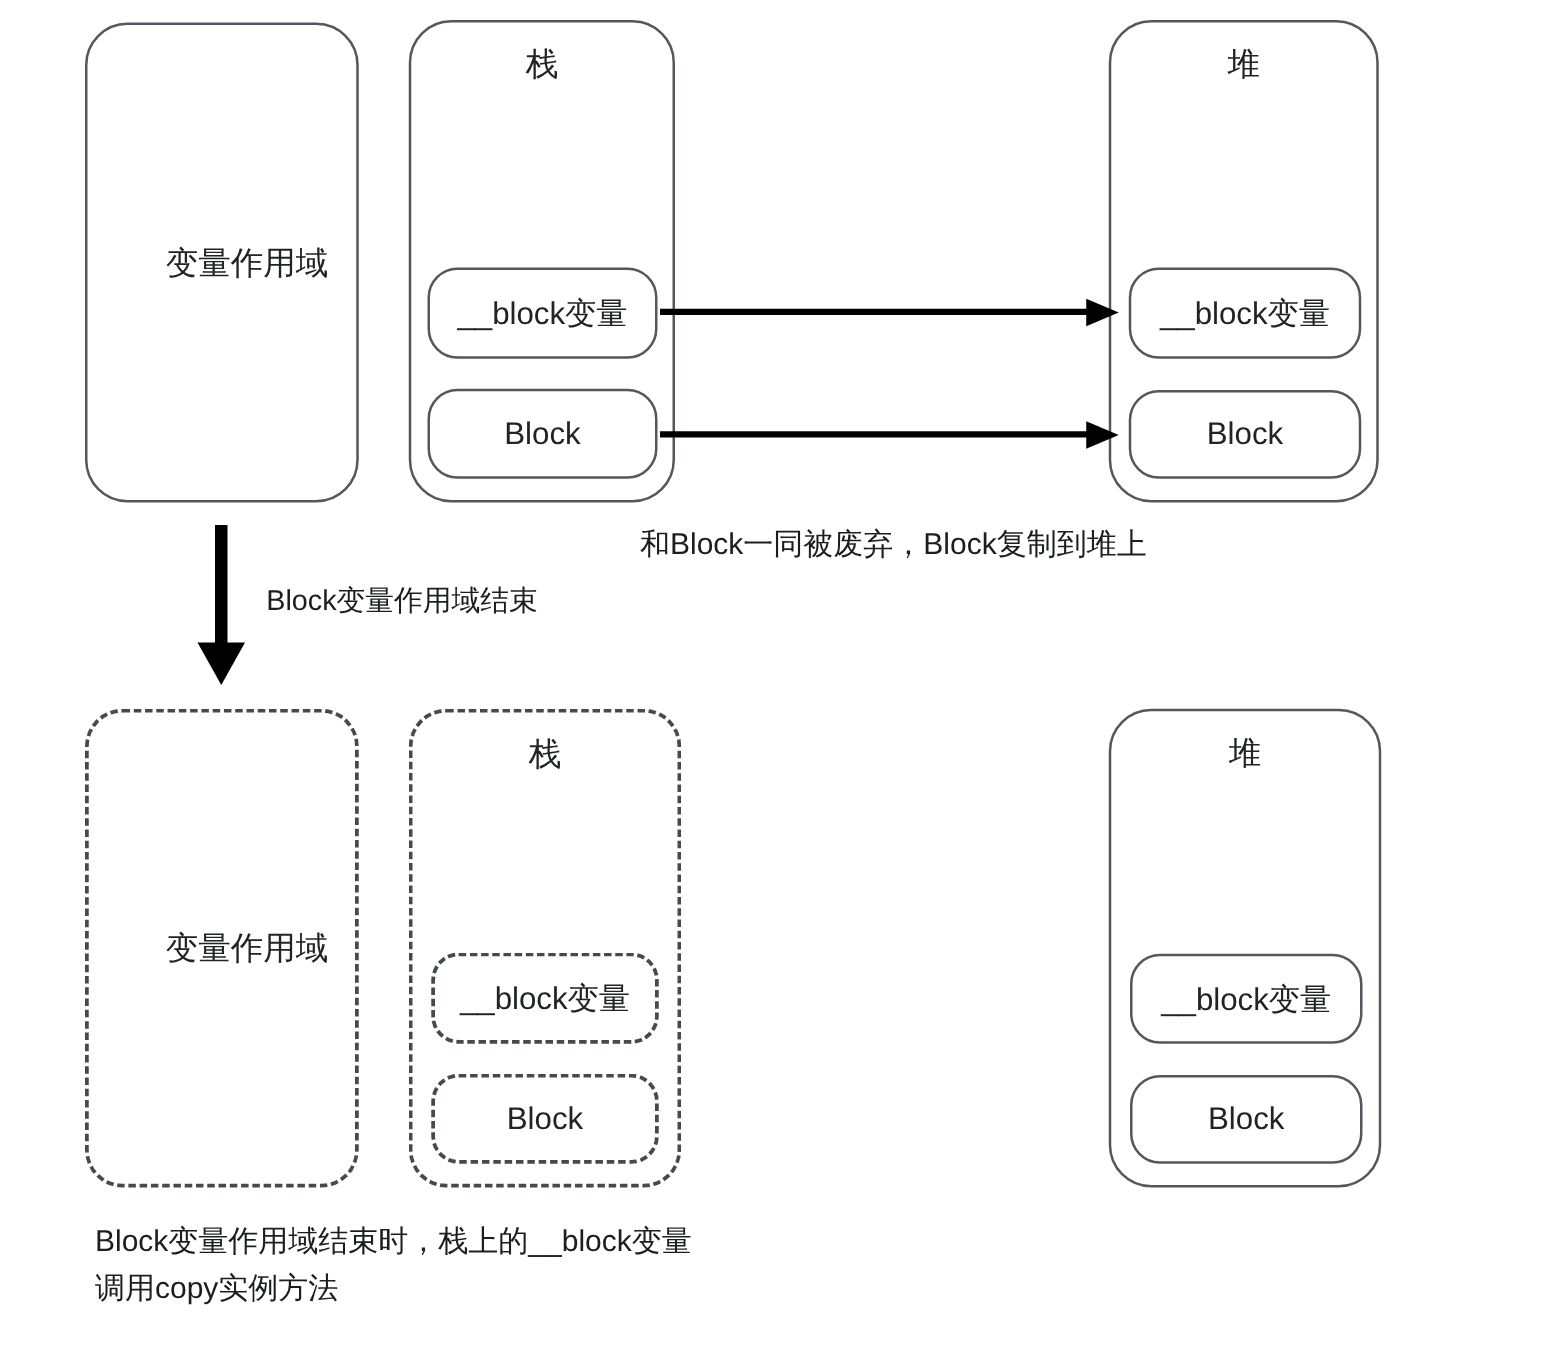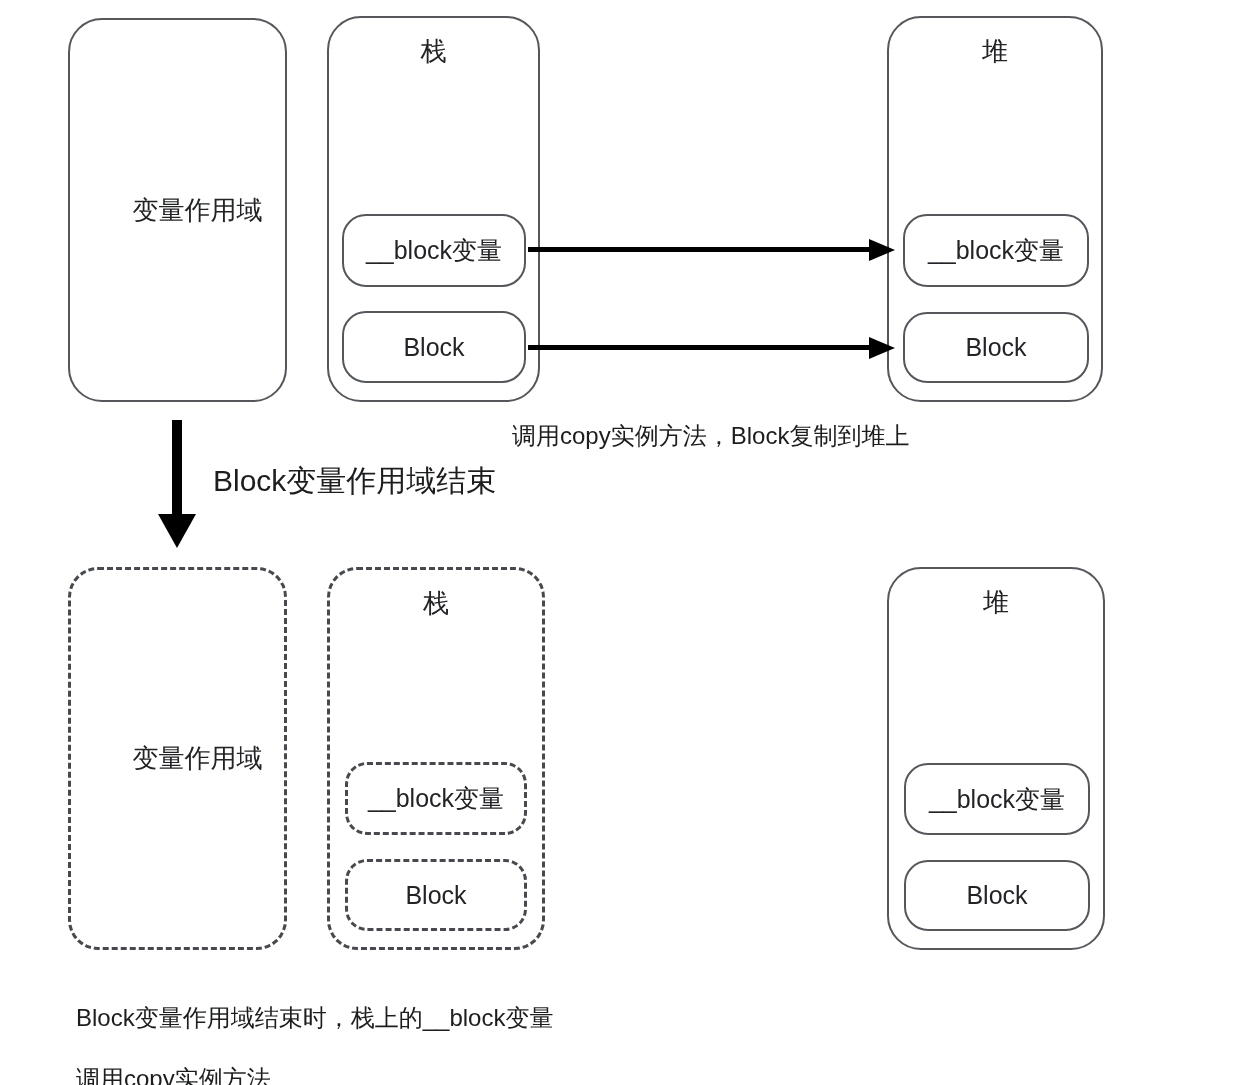--- a/index.html
+++ b/index.html
@@ -84,21 +84,21 @@
   }
 
   
   .caption {
     position: absolute;
     font-size: 24px;
     color: #1c1d1f;
     white-space: nowrap;
     line-height: 37px;
   }
-  .caption span { display: block; margin-top: 24px; }
+  .caption span { display: block; }
 </style>
 </head>
 <body>
 
 <div class="canvas">
 
   <div class="obox" style="left:68px; top:18px; width:219px; height:384px;">
     <div class="center-label">变量作用域</div>
   </div>
 
@@ -124,27 +124,27 @@
 
   <div>
     <div class="h-shaft" style="left:528px; top:247px; width:342px;"></div>
     <div class="h-head" style="left:869px; top:239px;"></div>
   </div>
   <div>
     <div class="h-shaft" style="left:528px; top:345px; width:342px;"></div>
     <div class="h-head" style="left:869px; top:337px;"></div>
   </div>
 
-  <div class="caption" style="left:512px; top:417px;">调用copy实例方法，Block复制到堆上</div>
+  <div class="caption" style="left:512px; top:417px;">和Block一同被废弃，Block复制到堆上</div>
 
   <div>
     <div class="v-shaft" style="left:172px; top:420px; height:96px;"></div>
     <div class="v-head" style="left:158px; top:514px;"></div>
   </div>
-  <div class="caption" style="left:213px; top:462px; font-size:30px;">Block变量作用域结束</div>
+  <div class="caption" style="left:213px; top:462px; font-size:23px;">Block变量作用域结束</div>
 
   <div class="obox dashed" style="left:68px; top:567px; width:219px; height:383px;">
     <div class="center-label">变量作用域</div>
   </div>
 
   <div class="obox dashed" style="left:327px; top:567px; width:218px; height:383px;">
     <div class="box-title">栈</div>
     <div class="ibox dashed" style="left:15px; top:192px; width:182px; height:73px;">
       <span>__block变量</span>
     </div>

